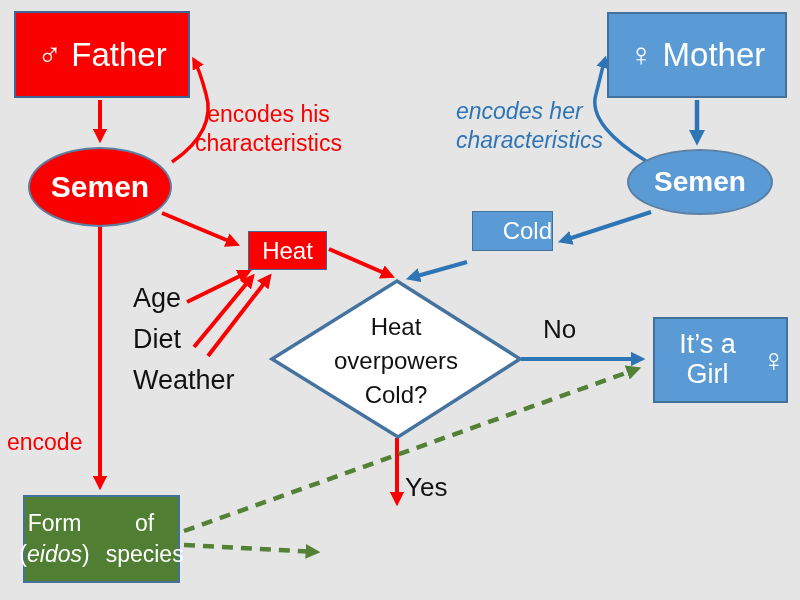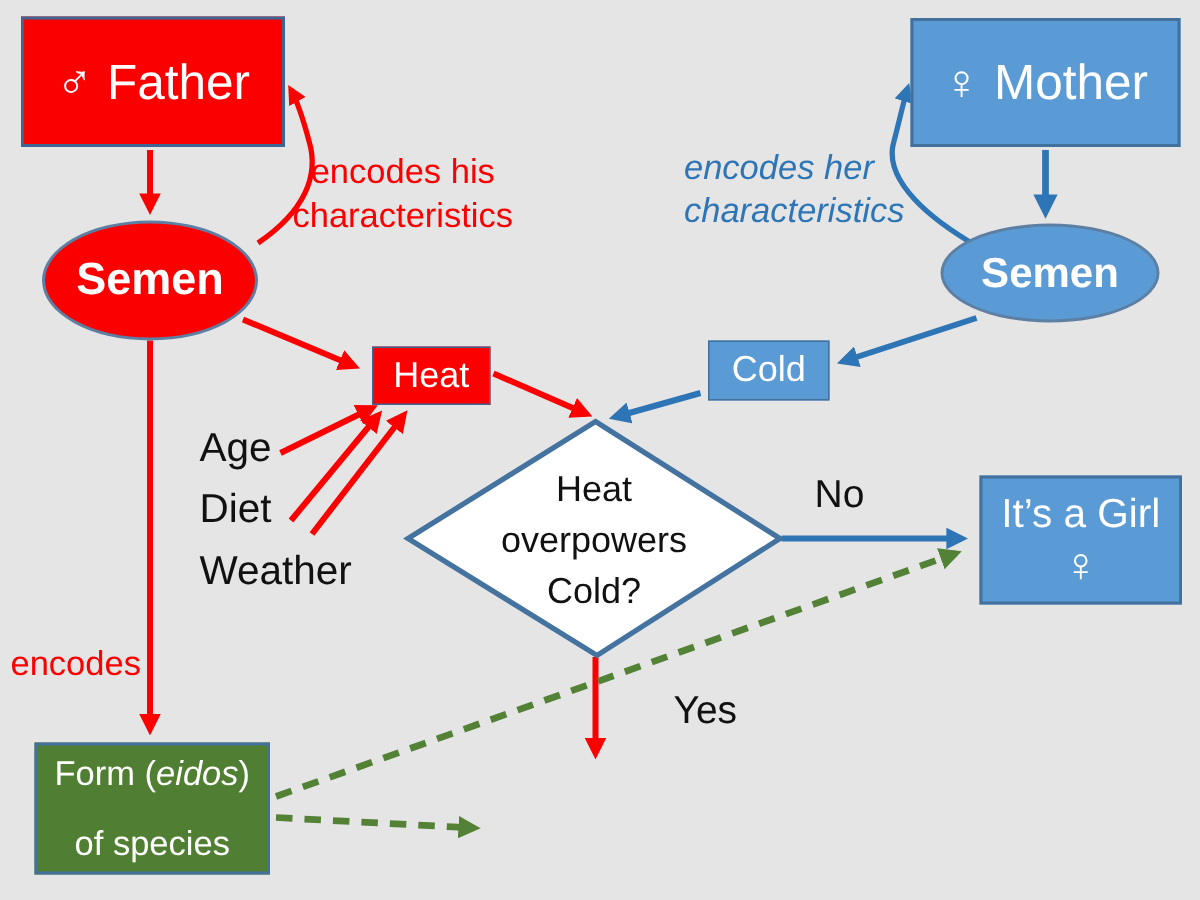--- a/index.html
+++ b/index.html
@@ -15,21 +15,21 @@
   .rect-red{background:#FB0000;border:2px solid #3E6695;}
   .rect-blue{background:#5B9BD5;border:2px solid #41719C;}
   .rect-green{background:#507E32;border:2px solid #41719C;}
   .ellipse{border-radius:50%;font-weight:bold;}
   .ellipse-red{background:#FB0000;border:2px solid #5C7FA3;}
   .ellipse-blue{background:#5B9BD5;border:2px solid #5C7FA3;}
   .node-father,.node-mother{font-size:33px;}
   .node-semen{font-size:30px;}
   .node-menses{font-size:28px;}
   .node-heat,.node-cold{font-size:24px;}
-  .stack{display:flex;flex-direction:column;align-items:center;justify-content:center;gap:2px;}
+  .stack{display:flex;flex-direction:row;align-items:center;justify-content:center;gap:2px;}
   .outcome-line{font-size:27px;line-height:1.1;}
   .outcome-symbol{font-size:32px;line-height:1.0;}
   .node-form{font-size:23px;line-height:1.35;}
   .decision-text{
     position:absolute;left:296px;top:310px;width:200px;text-align:center;
     color:#111111;font-size:24px;line-height:34px;
   }
   .label{position:absolute;color:#111111;}
   .label-black{font-size:27px;}
   .label-yn{font-size:26px;}
@@ -91,21 +91,21 @@
   </div>
 
   <div class="node ellipse ellipse-blue node-menses" style="left:627px;top:149px;width:146px;height:66px;">
     <span>Semen</span>
   </div>
 
   <div class="node rect-red node-heat" style="left:248px;top:231px;width:79px;height:39px;border-width:1.5px;">
     <span>Heat</span>
   </div>
 
-  <div class="node rect-blue node-cold" style="left:472px;top:227px;width:81px;height:40px;border-width:1.5px;">
+  <div class="node rect-blue node-cold" style="left:472px;top:211px;width:81px;height:40px;border-width:1.5px;justify-content:flex-end;">
     <span>Cold</span>
   </div>
 
   <div class="decision-text">
     <div>Heat</div>
     <div>overpowers</div>
     <div>Cold?</div>
   </div>
 
   <div class="node rect-blue stack" style="left:653px;top:317px;width:135px;height:86px;">
@@ -120,25 +120,25 @@
     </div>
     <div>of species</div>
   </div>
 
   <div class="label label-red-italic multiline center" style="left:186px;top:100px;width:165px;">encodes his
 characteristics</div>
 
   <div class="label label-blue-italic multiline" style="left:456px;top:97px;width:170px;">encodes her
 characteristics</div>
 
-  <div class="label label-red-italic" style="left:7px;top:429px;">encodes</div>
+  <div class="label label-red-italic" style="left:7px;top:429px;">encode</div>
 
   <div class="label label-black" style="left:133px;top:283px;">Age</div>
 
   <div class="label label-black" style="left:133px;top:324px;">Diet</div>
 
   <div class="label label-black" style="left:133px;top:365px;">Weather</div>
 
   <div class="label label-yn" style="left:543px;top:314px;">No</div>
 
-  <div class="label label-yn" style="left:405px;top:458px;margin-left:44px;">Yes</div>
+  <div class="label label-yn" style="left:405px;top:472px;">Yes</div>
 
 </div>
 
 </body></html>

